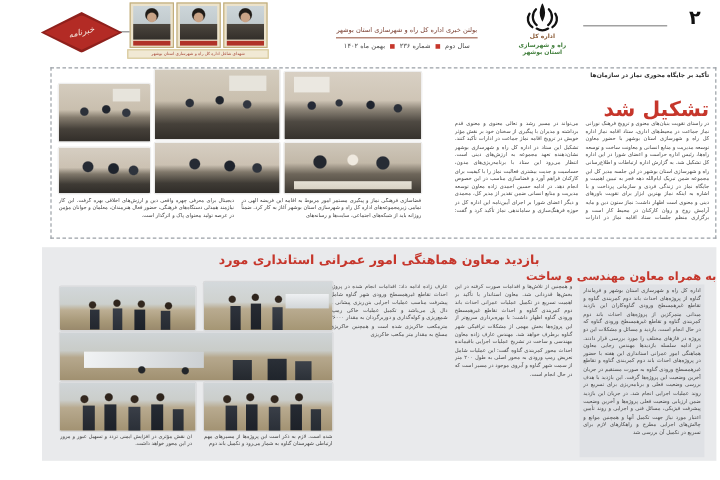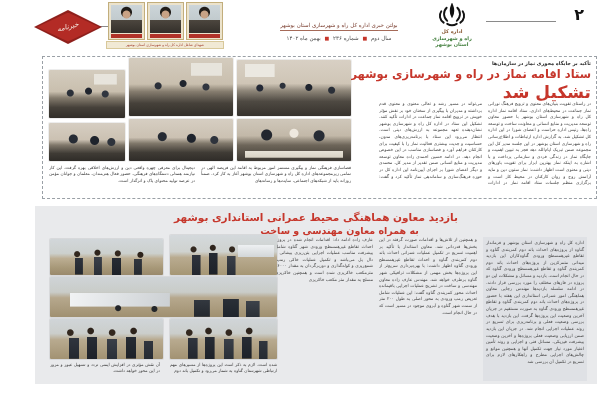--- a/index.html
+++ b/index.html
@@ -115,21 +115,21 @@
       linear-gradient(#262b33,#1d2128) 74% 100%/9% 54% no-repeat,
       linear-gradient(#31363e,#262b32) 90% 100%/8% 46% no-repeat,
       radial-gradient(circle at 18% 34%, #33281f 2.8px, rgba(0,0,0,0) 3.8px),
       radial-gradient(circle at 36% 30%, #2e241c 2.8px, rgba(0,0,0,0) 3.8px),
       radial-gradient(circle at 55% 34%, #33281f 2.8px, rgba(0,0,0,0) 3.8px),
       radial-gradient(circle at 74% 30%, #2e241c 2.8px, rgba(0,0,0,0) 3.8px),
       linear-gradient(180deg,#d0d5d8 0%,#cbcecb 36%,#b8aa8f 52%,#a29272 100%); }
 
   
   .a2-hl1 { position:absolute; top:5px; right:0; left:0; text-align:center; font-size:10.5px; }
-  .a2-hl2 { position:absolute; top:19px; right:0; left:0; text-align:center; font-size:9.5px;padding-left:47px; }
+  .a2-hl2 { position:absolute; top:19px; right:0; left:0; font-size:9.5px;padding-left:47px; }
   .a2-col { position:absolute; top:31px; height:144px; width:98px; overflow:hidden; }
   .a2-col-right { right:10px; background:#dfe1e5; padding:3px; width:104px; }
   .a2-col-mid { right:120px; }
   .a2-col-left { right:224px; }
 </style>
 </head>
 <body>
 
 <div class="page">
 
@@ -183,37 +183,36 @@
 
   <div class="stamp-link"></div>
   <div class="stamp">
     <div class="stamp-inner">
       <span class="stamp-text">خبرنامه</span>
     </div>
   </div>
 
   <div class="article1">
     <div class="kicker">تأکید بر جایگاه محوری نماز در سازمان‌ها</div>
-    <div class="a1-hl1 hl-red">ستاد اقامه نماز در راه و شهرسازی بوشهر</div>
     <div class="a1-hl2 hl-red">تشکیل شد</div>
     <div class="a1-body micro">در راستای تقویت بنیان‌های معنوی و ترویج فرهنگ نورانی نماز جماعت در محیط‌های اداری، ستاد اقامه نماز اداره کل راه و شهرسازی استان بوشهر با حضور معاون توسعه مدیریت و منابع انسانی و معاونت ساخت و توسعه راه‌ها، رئیس اداره حراست و اعضای شورا در این اداره کل تشکیل شد. به گزارش اداره ارتباطات و اطلاع‌رسانی راه و شهرسازی استان بوشهر در این جلسه مدیر کل این مجموعه ضمن تبریک ایام‌الله دهه فجر به تبیین اهمیت و جایگاه نماز در زندگی فردی و سازمانی پرداخت و با اشاره به اینکه نماز بهترین ابزار برای تقویت باورهای دینی و معنوی است اظهار داشت: نماز ستون دین و مایه آرامش روح و روان کارکنان در محیط کار است و برگزاری منظم جلسات ستاد اقامه نماز در ادارات می‌تواند در مسیر رشد و تعالی معنوی و معنوی قدم برداشته و مدیران با پیگیری از سخنان خود بر نقش مؤثر خویش در ترویج اقامه نماز جماعت در ادارات تأکید کنند. تشکیل این ستاد در اداره کل راه و شهرسازی بوشهر نشان‌دهنده تعهد مجموعه به ارزش‌های دینی است. انتظار می‌رود این ستاد با برنامه‌ریزی‌های مدون، حساسیت و جدیت بیشتری فعالیت نماز را با کیفیت برای کارکنان فراهم آورد و فضاسازی مناسب در این خصوص انجام دهد. در ادامه حسین احمدی زاده معاون توسعه مدیریت و منابع انسانی ضمن تقدیر از مدیر کل، محمدی و دیگر اعضای شورا بر اجرای آیین‌نامه این اداره کل در حوزه فرهنگ‌سازی و ساماندهی نماز تأکید کرد و گفت: این ستاد بتواند تحول مثبتی در عملکرد این مجموعه ایجاد کند.</div>
 
     <div class="photo scene-mtg-a" style="left:194px; top:3px; width:114px; height:56px;"></div>
     <div class="photo scene-mtg-closeup" style="left:194px; top:62px; width:114px; height:42px;"></div>
     <div class="photo scene-mtg-b" style="left:86px; top:1px; width:104px; height:58px;"></div>
     <div class="photo scene-mtg-c" style="left:86px; top:62px; width:104px; height:42px;"></div>
     <div class="photo scene-mtg-b" style="left:6px; top:13px; width:76px; height:48px;"></div>
     <div class="photo scene-mtg-c" style="left:6px; top:66px; width:76px; height:38px;"></div>
 
     <div class="caption" style="left:158px; top:108px; width:150px; height:30px;">فضاسازی فرهنگی نماز و پیگیری مستمر امور مربوط به اقامه این فریضه الهی در تمامی زیرمجموعه‌های اداره کل راه و شهرسازی استان بوشهر آغاز به کار کرد. ضمناً روزانه باید از شبکه‌های اجتماعی، سایت‌ها و رسانه‌های</div>
     <div class="caption" style="left:6px; top:108px; width:146px; height:30px;">دیجیتال برای معرفی چهره واقعی دین و ارزش‌های اخلاقی بهره گرفت. این کار نیازمند همدلی دستگاه‌های فرهنگی، حضور فعال هنرمندان، معلمان و جوانان مؤمن در عرصه تولید محتوای پاک و اثرگذار است.</div>
   </div>
 
   <div class="article2">
-    <div class="a2-hl1 hl-red">بازدید معاون هماهنگی محیط عمرانی استانداری بوشهر</div>
+    <div class="a2-hl1 hl-red">بازدید معاون هماهنگی امور عمرانی استانداری مورد</div>
     <div class="a2-hl2 hl-red">به همراه معاون مهندسی و ساخت</div>
 
     <div class="a2-col a2-col-right micro">اداره کل راه و شهرسازی استان بوشهر و فرماندار گناوه از پروژه‌های احداث باند دوم کمربندی گناوه و تقاطع غیرهمسطح ورودی گناوه‌کاران این بازدید میدانی متمرکزین از پروژه‌های احداث باند دوم کمربندی گناوه و تقاطع غیرهمسطح ورودی گناوه که در حال انجام است، بازدید و مسائل و مشکلات این دو پروژه در فازهای مختلف را مورد بررسی قرار دادند. در ادامه سلسله بازدیدها مهندس رجایی معاون هماهنگی امور عمرانی استانداری این هفته با حضور در پروژه‌های احداث باند دوم کمربندی گناوه و تقاطع غیرهمسطح ورودی گناوه به صورت مستقیم در جریان آخرین وضعیت این پروژه‌ها گرفت. این بازدید با هدف بررسی وضعیت فعلی و برنامه‌ریزی برای تسریع در روند عملیات اجرایی انجام شد. در جریان این بازدید ضمن ارزیابی وضعیت فعلی پروژه‌ها و آخرین وضعیت پیشرفت فیزیکی، مسائل فنی و اجرایی و روند تأمین اعتبار مورد نیاز جهت تکمیل آنها و همچنین موانع و چالش‌های اجرایی مطرح و راهکارهای لازم برای تسریع در تکمیل آن بررسی شد</div>
     <div class="a2-col a2-col-mid micro">و همچنین از تلاش‌ها و اقدامات صورت گرفته در این بخش‌ها قدردانی شد. معاون استاندار با تأکید بر اهمیت تسریع در تکمیل عملیات عمرانی احداث باند دوم کمربندی گناوه و احداث تقاطع غیرهمسطح ورودی گناوه اظهار داشت: با بهره‌برداری سریع‌تر از این پروژه‌ها بخش مهمی از مشکلات ترافیکی شهر گناوه برطرف خواهد شد. مهندس عارف زاده معاون مهندسی و ساخت در تشریح عملیات اجرایی باقیمانده احداث محور کمربندی گناوه گفت: این عملیات شامل تعریض رمپ ورودی به محور اصلی به طول ۲۰۰ متر از سمت شهر گناوه و آبروی موجود در مسیر است که در حال انجام است.</div>
     <div class="a2-col a2-col-left micro">عارف زاده ادامه داد: اقدامات انجام شده در پروژه احداث تقاطع غیرهمسطح ورودی شهر گناوه شامل پیشرفت مناسب عملیات اجرایی بتن‌ریزی پیشانی و دال پل می‌باشد و تکمیل عملیات خاکی رمپ، شمع‌ریزی و کوله‌گذاری و دوربرگردان به مقدار ۷۶۰۰۰ مترمکعب خاکریزی شده است و همچنین خاکریزی مسلح به مقدار متر مکعب خاکریزی</div>
 
     <div class="photo scene-out-truck" style="left:135px; top:29px; width:107px; height:40px;"></div>
     <div class="photo scene-out-a" style="left:15px; top:33px; width:113px; height:36px;"></div>
     <div class="photo scene-out-car" style="left:15px; top:71px; width:227px; height:40px;"></div>
     <div class="photo scene-out-b" style="left:15px; top:113px; width:113px; height:40px;"></div>

